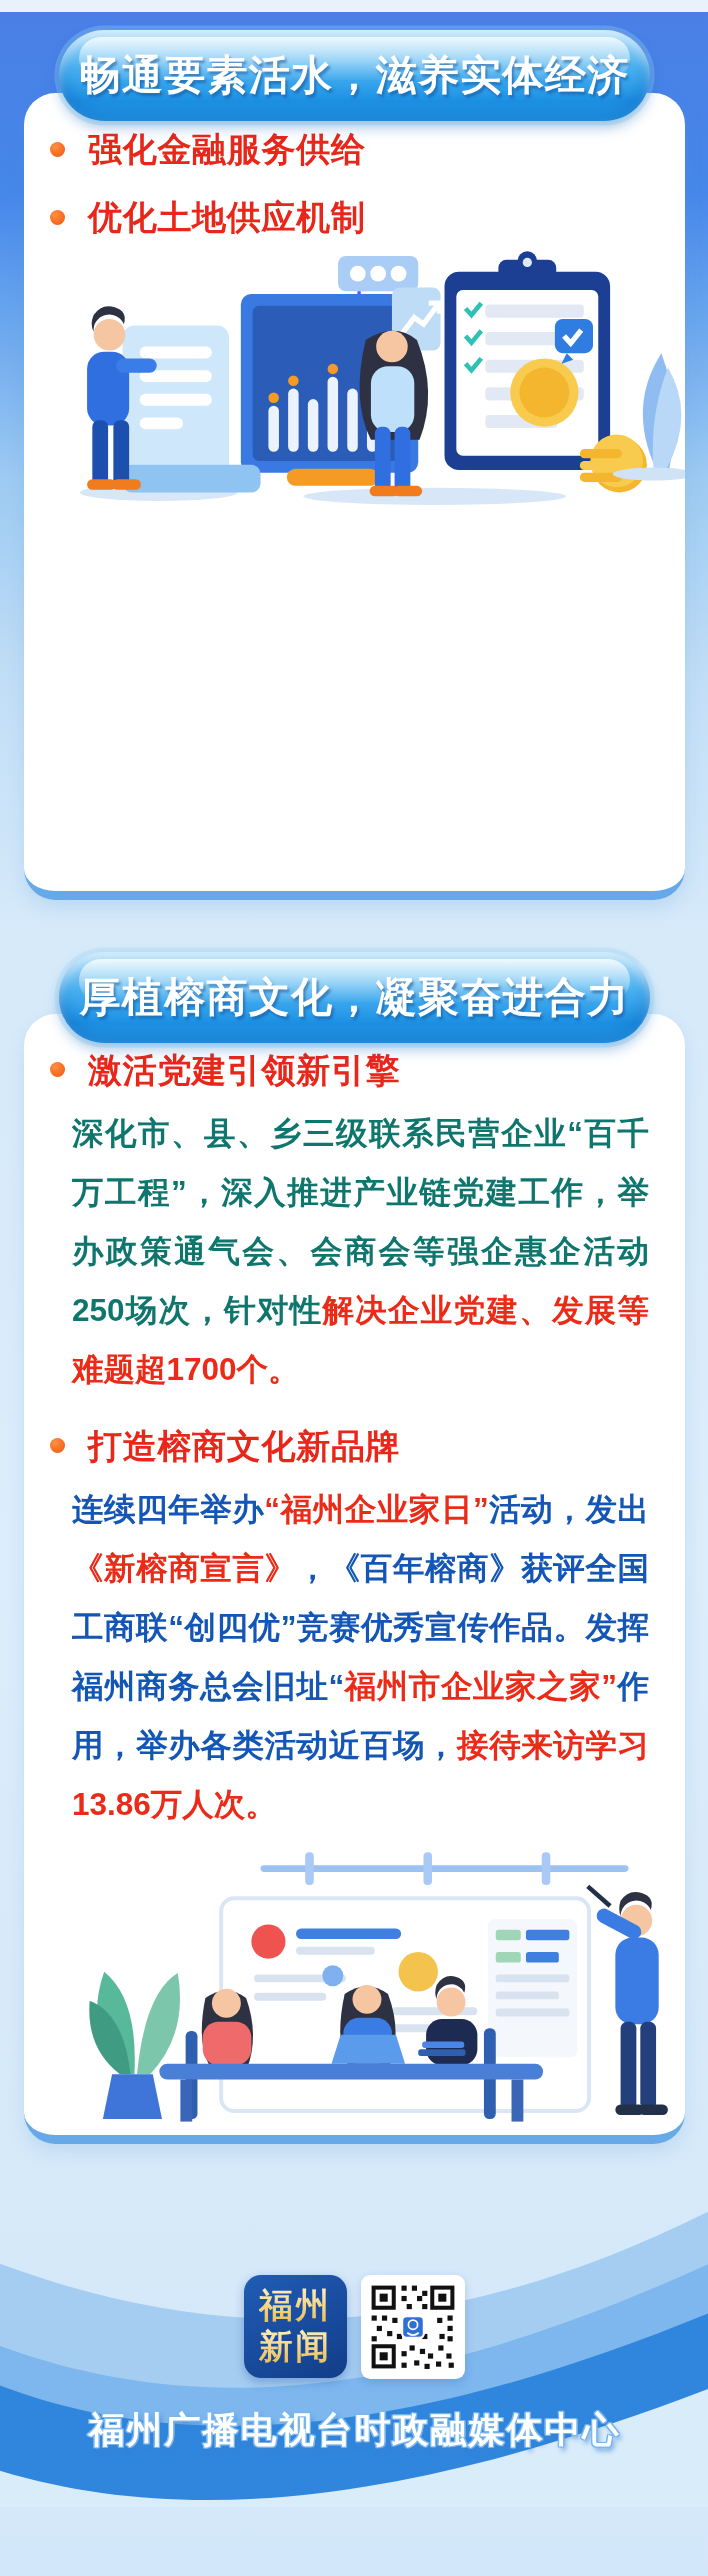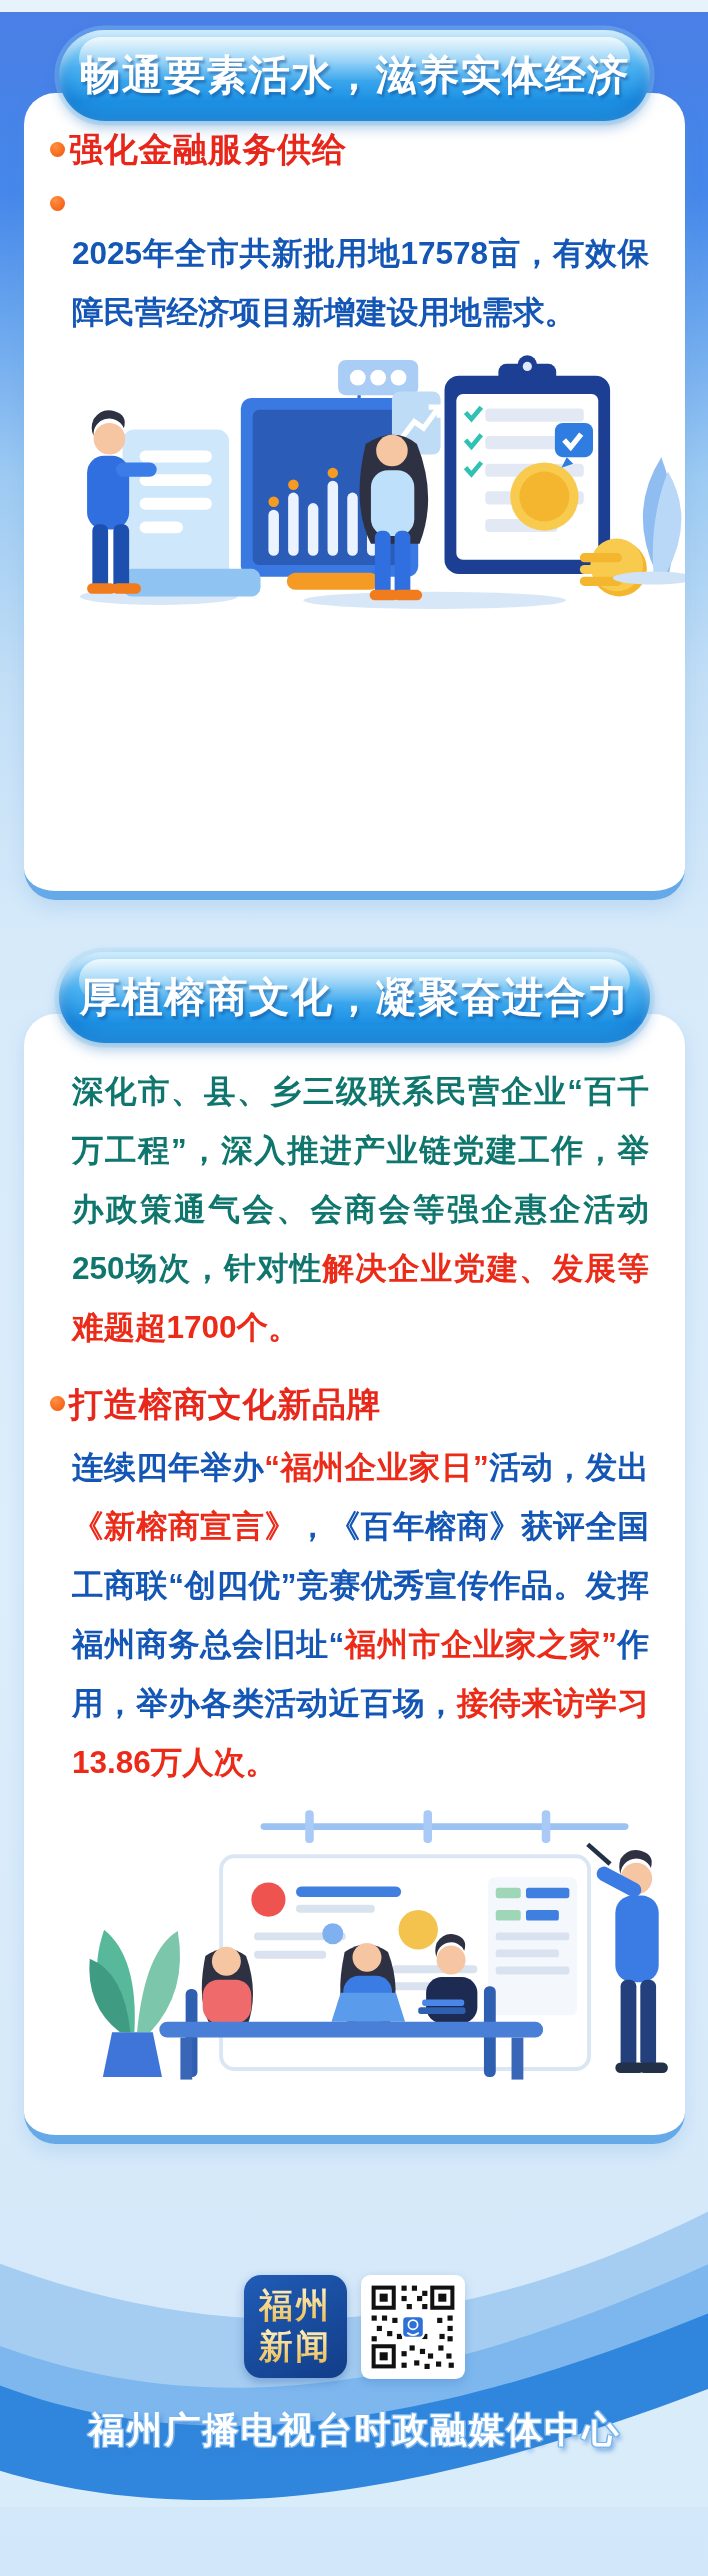--- a/index.html
+++ b/index.html
@@ -28,21 +28,21 @@
   
   .card{
     position:relative;z-index:1;background:#ffffff;border-radius:31.5px;
     border-bottom:9.2px solid #66a9e8;box-sizing:border-box;overflow:hidden;
     box-shadow:0 7.9px 17px rgba(90,150,210,.18);
   }
   .card-1{margin-top:-28px;height:807px;padding-top:35px;}
   .card-2{margin-top:-29.5px;height:1130px;padding-top:35px;}
   .sec-1 .pill{margin-top:18.4px;}
   .sec-2 .pill{margin-top:52px;}
-  .bullet-head{display:flex;align-items:center;gap:4px;padding-left:26px;margin-top:26px;}
+  .bullet-head{display:flex;align-items:center;gap:23px;padding-left:26px;margin-top:26px;}
   .bullet-head:first-child{margin-top:0;}
   .dot{flex:0 0 auto;width:15px;height:15px;border-radius:50%;
     background:radial-gradient(circle at 35% 30%,#ff9040,#f0520c);}
   .bullet-title{font-size:34px;line-height:42px;color:#e8261a;letter-spacing:0.7px;}
   .para{
     margin:13px 36px 0 48px;font-size:31.5px;line-height:59px;letter-spacing:0px;
     text-align:justify;color:#1356b5;
   }
   .illus{display:block;width:100%;margin-top:9.2px;}
   
@@ -82,22 +82,22 @@
     </div>
     <div class="card card-1">
 
       <div class="bullet-head">
         <span class="dot"></span>
         <span class="bullet-title">强化金融服务供给</span>
       </div>
 
       <div class="bullet-head">
         <span class="dot"></span>
-      </div>
-      <p class="para"><span style="color: rgb(19, 86, 181);">2025年全市共新批用地17578亩，有效保障民营经济项目新增建设用地需求。</span></p>
+        <span class="bullet-title">优化土地供应机制</span>
+      </div>
 
       <svg class="illus" viewBox="0 0 1006 392" xmlns="http://www.w3.org/2000/svg">
         <ellipse cx="205" cy="372" rx="120" ry="13" fill="#d7e7f8"></ellipse>
         <ellipse cx="625" cy="378" rx="200" ry="13" fill="#d7e7f8"></ellipse>
 
         <rect x="478" y="12" width="122" height="54" rx="12" fill="#a9cdf4"></rect>
         <circle cx="508" cy="39" r="12" fill="#ffffff"></circle>
           <circle cx="539" cy="39" r="12" fill="#ffffff"></circle>
           <circle cx="570" cy="39" r="12" fill="#ffffff"></circle>
         <path d="M510 66 v46 h118" stroke="#2f6fd8" stroke-width="5" fill="none"></path>
@@ -175,20 +175,24 @@
       </svg>
     </div>
   </section>
 
   <section class="section sec-2">
     <div class="pill">
       <span class="pill-text">厚植榕商文化，凝聚奋进合力</span>
     </div>
     <div class="card card-2">
 
+      <div class="bullet-head">
+        <span class="dot"></span>
+        <span class="bullet-title">激活党建引领新引擎</span>
+      </div>
       <p class="para"><span style="color: #0f766e;">深化市、县、乡三级联系民营企业“百千万工程”，深入推进产业链党建工作，举办政策通气会、会商会等强企惠企活动250场次，针对性</span><span style="color: rgb(236, 42, 24);">解决企业党建、发展等难题超1700个。</span></p>
 
       <div class="bullet-head">
         <span class="dot"></span>
         <span class="bullet-title">打造榕商文化新品牌</span>
       </div>
       <p class="para"><span style="color: rgb(19, 86, 181);">连续四年举办</span><span style="color: rgb(236, 42, 24);">“福州企业家日”</span><span style="color: rgb(19, 86, 181);">活动，发出</span><span style="color: rgb(236, 42, 24);">《新榕商宣言》</span><span style="color: rgb(19, 86, 181);">，《百年榕商》获评全国工商联“创四优”竞赛优秀宣传作品。发挥福州商务总会旧址“</span><span style="color: rgb(236, 42, 24);">福州市企业家之家”</span><span style="color: rgb(19, 86, 181);">作用，举办各类活动近百场，</span><span style="color: rgb(236, 42, 24);">接待来访学习13.86万人次。</span></p>
 
       <svg class="illus" viewBox="0 0 1006 424" xmlns="http://www.w3.org/2000/svg">
 

